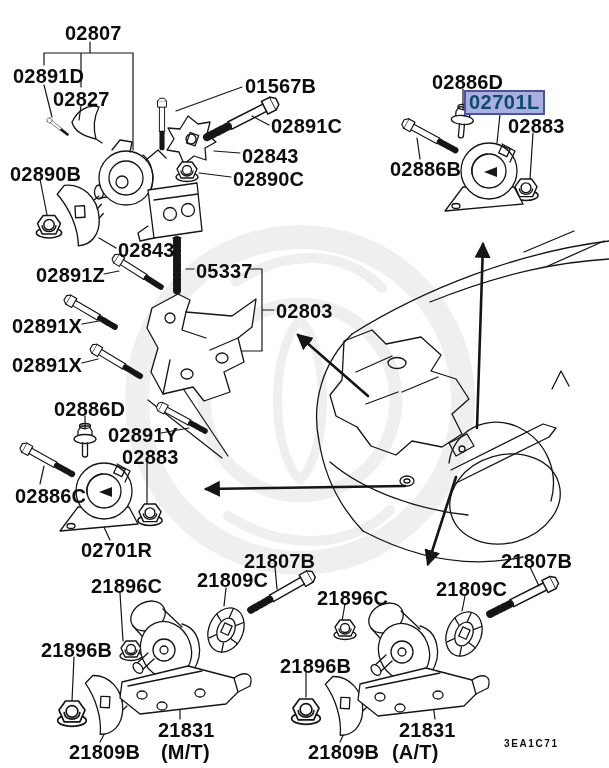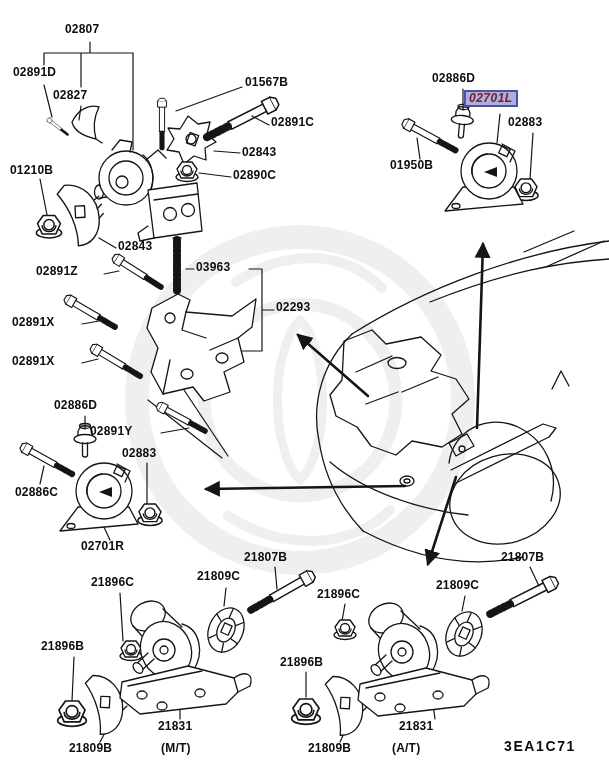--- a/index.html
+++ b/index.html
@@ -2,27 +2,27 @@
 <html><head>
 <meta charset="utf-8">
 <style>
   html,body{margin:0;padding:0;background:#ffffff;}
   .stage{
     position:relative;width:609px;height:768px;background:#ffffff;
     font-family:"Liberation Sans",sans-serif;overflow:hidden;
   }
   .stage svg{position:absolute;left:0;top:0;}
   .lbl{
-    position:absolute;font-weight:700;font-size:12px;line-height:1.05;
+    position:absolute;font-weight:700;font-size:20px;line-height:1.05;
     color:#0d0d0d;white-space:nowrap;letter-spacing:0.2px;
   }
-  .lbl.small{font-size:14px;letter-spacing:1.6px;}
+  .lbl.small{font-size:10px;letter-spacing:1.6px;}
   .lbl.hl{
-    background:#a9afe1;border:2px solid #4d52a5;color:#7f1d1d;
-    padding:0 3px;letter-spacing:0.5px;font-style:italic;
+    background:#a9afe1;border:2px solid #4d52a5;color:#0c4a6e;
+    padding:0 3px;letter-spacing:0.5px;
   }
 </style>
 </head>
 <body>
 
 <div class="stage">
 
 <svg width="609" height="768" viewBox="0 0 609 768" stroke="#151515" fill="none" stroke-width="1.3" stroke-linecap="round" stroke-linejoin="round">
   <defs>
     <marker id="ah" viewBox="0 0 10 10" refX="8.6" refY="5" markerWidth="6.2" markerHeight="6.2" orient="auto">
@@ -237,37 +237,37 @@
   <use href="#bmountX" transform="translate(410,664)"></use>
 </svg>
 
 <div class="lbl" style="left:65px;top:23px">02807</div>
 <div class="lbl" style="left:13px;top:66px">02891D</div>
 <div class="lbl" style="left:53px;top:89px">02827</div>
 <div class="lbl" style="left:245px;top:76px">01567B</div>
 <div class="lbl" style="left:271px;top:116px">02891C</div>
 <div class="lbl" style="left:242px;top:146px">02843</div>
 <div class="lbl" style="left:233px;top:169px">02890C</div>
-<div class="lbl" style="left:10px;top:164px">01210B</div>
+<div class="lbl" style="left:10px;top:164px">02890B</div>
 <div class="lbl" style="left:118px;top:240px">02843</div>
 <div class="lbl" style="left:36px;top:265px">02891Z</div>
-<div class="lbl" style="left:196px;top:261px">03963</div>
-<div class="lbl" style="left:276px;top:301px">02293</div>
+<div class="lbl" style="left:196px;top:261px">05337</div>
+<div class="lbl" style="left:276px;top:301px">02803</div>
 <div class="lbl" style="left:12px;top:316px">02891X</div>
 <div class="lbl" style="left:12px;top:355px">02891X</div>
 <div class="lbl" style="left:54px;top:399px">02886D</div>
-<div class="lbl" style="left:90px;top:425px">02891Y</div>
+<div class="lbl" style="left:108px;top:425px">02891Y</div>
 <div class="lbl" style="left:122px;top:447px">02883</div>
 <div class="lbl" style="left:15px;top:486px">02886C</div>
 <div class="lbl" style="left:81px;top:540px">02701R</div>
 
 <div class="lbl" style="left:432px;top:72px">02886D</div>
 <div class="lbl hl" style="left:464px;top:90px">02701L</div>
 <div class="lbl" style="left:508px;top:116px">02883</div>
-<div class="lbl" style="left:390px;top:159px">01950B</div>
+<div class="lbl" style="left:390px;top:159px">02886B</div>
 
 <div class="lbl" style="left:244px;top:551px">21807B</div>
 <div class="lbl" style="left:91px;top:576px">21896C</div>
 <div class="lbl" style="left:197px;top:570px">21809C</div>
 <div class="lbl" style="left:41px;top:640px">21896B</div>
 <div class="lbl" style="left:158px;top:720px">21831</div>
 <div class="lbl" style="left:69px;top:742px">21809B</div>
 <div class="lbl" style="left:161px;top:742px">(M/T)</div>
 
 <div class="lbl" style="left:317px;top:588px">21896C</div>

